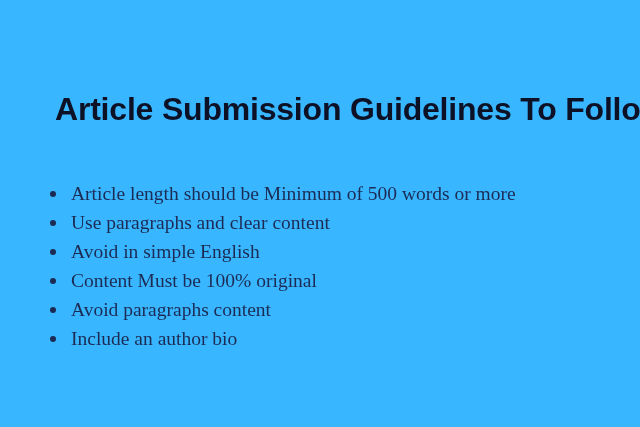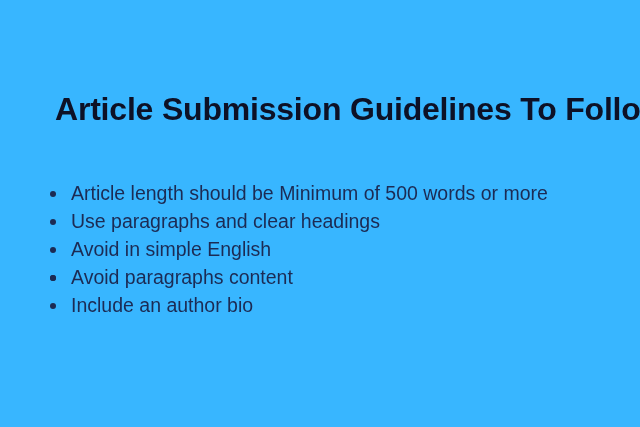--- a/index.html
+++ b/index.html
@@ -62,48 +62,50 @@
     position: absolute;
     left: 6px;
     top: 8px;
     width: 6px;
     height: 6px;
     border-radius: 50%;
     background: #1c2b54;
   }
   .item-text {
     display: inline;
+    font-family: Liberation Serif, serif;
   }
 </style>
 </head>
 <body>
 
 <div class="slide">
 
   <h1 class="slide-title">Article Submission Guidelines To Follow</h1>
 
   <ul class="guidelines-list">
 
     <li class="guideline-item">
       <span class="bullet-dot"></span>
       <span class="item-text">Article length should be Minimum of 500 words or more</span>
     </li>
 
     <li class="guideline-item">
       <span class="bullet-dot"></span>
-      <span class="item-text">Use paragraphs and clear headings</span>
+      <span class="item-text">Use paragraphs and clear content</span>
     </li>
 
     <li class="guideline-item">
       <span class="bullet-dot"></span>
       <span class="item-text">Avoid in simple English</span>
     </li>
 
     <li class="guideline-item">
       <span class="bullet-dot"></span>
+      <span class="item-text">Content Must be 100% original</span>
     </li>
 
     <li class="guideline-item">
       <span class="bullet-dot"></span>
       <span class="item-text">Avoid paragraphs content</span>
     </li>
 
     <li class="guideline-item">
       <span class="bullet-dot"></span>
       <span class="item-text">Include an author bio</span>

